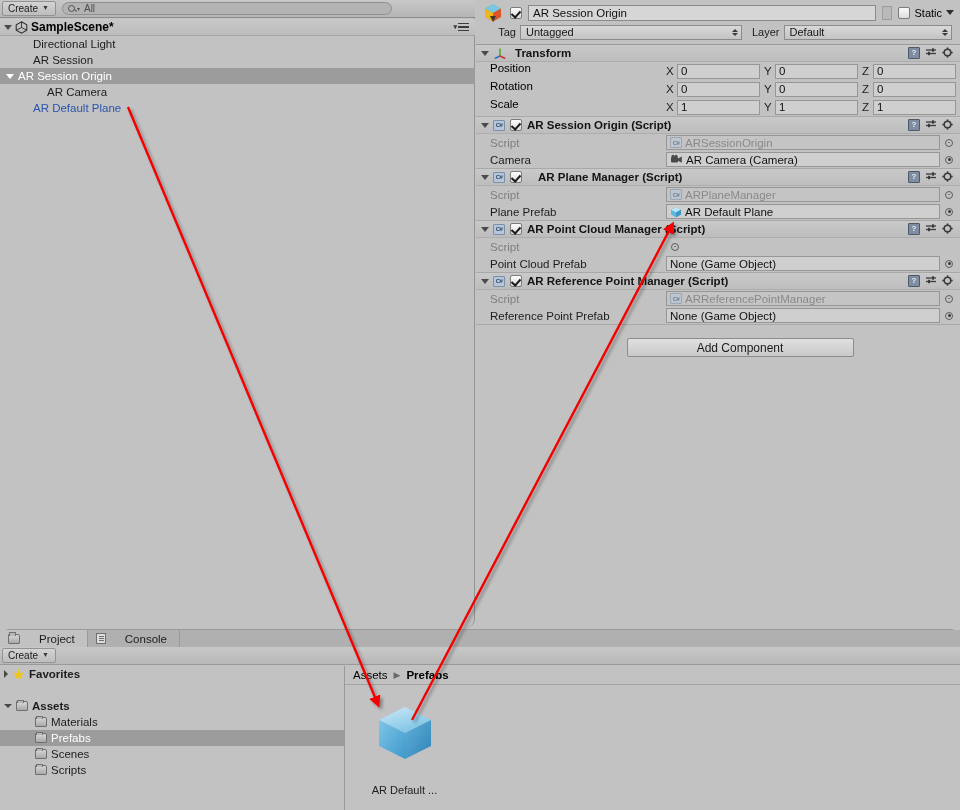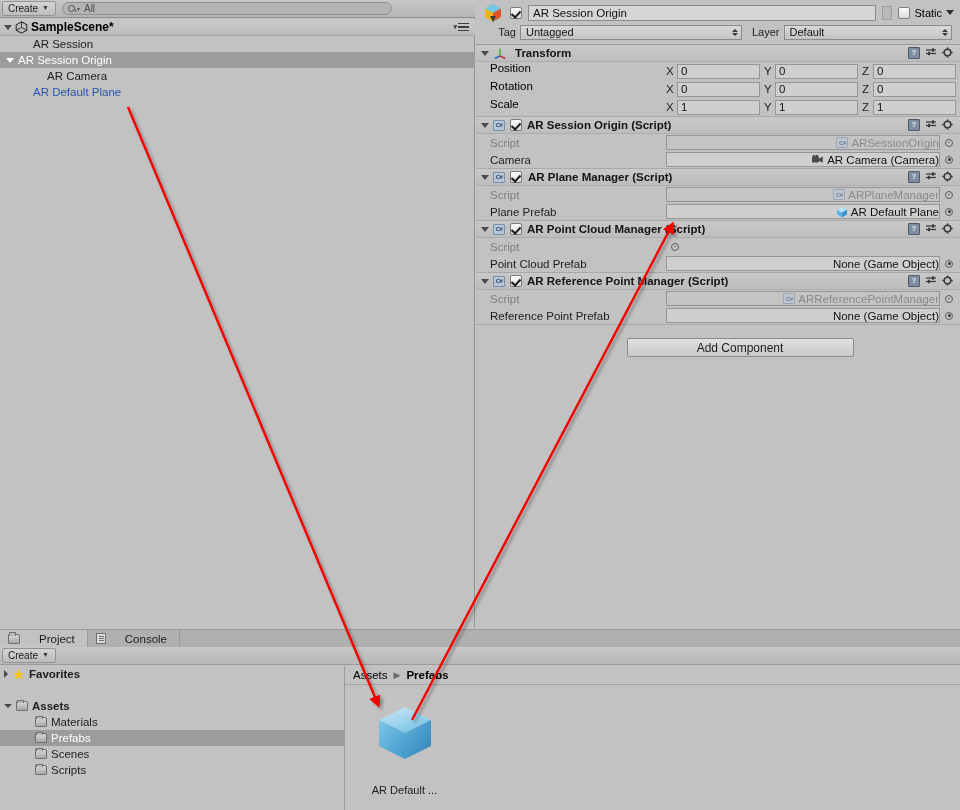--- a/index.html
+++ b/index.html
@@ -7,21 +7,21 @@
     width: 960px; height: 810px;
     font-family: "Liberation Sans", sans-serif;
     font-size: 11px;
     color: #000;
     background: #c2c2c2;
     overflow: hidden;
   }
   #root { position: relative; width: 960px; height: 810px; }
 
   
-  .panel { position: absolute; background: #c2c2c2; }
+  .panel { position: absolute; background: #c2c2c2; border-radius: 9px; }
   .toolbar {
     height: 18px; background: linear-gradient(#c8c8c8,#b5b5b5);
     border-bottom: 1px solid #8d8d8d; display: flex; align-items: center;
   }
   .tb-btn {
     height: 15px; padding: 0 6px 0 5px; margin-left: 2px;
     background: linear-gradient(#d4d4d4,#bdbdbd);
     border: 1px solid #939393; border-radius: 2px;
     display: flex; align-items: center; gap: 4px;
     font-size: 10px; color: #1a1a1a; line-height: 13px;
@@ -120,21 +120,21 @@
   .ic-preset { width:12px;height:12px; position:relative; }
   .ic-gear { width:12px;height:12px; position:relative; }
   .row {
     height:17px; display:flex; align-items:center; padding:0 4px 0 14px;
     font-size:11.5px; color:#1d1d1d;
   }
   .row .rlabel { width:176px; flex:none; }
   .row.dim .rlabel { color:#7e7e7e; }
   .field {
     flex:1; height:15px; background:#cfcfcf; border:1px solid #969696;
-    display:flex; align-items:center; padding-left:3px; gap:3px; font-size:11.5px; color:#111;justify-content:flex-end;
+    display:flex; align-items:center; padding-left:3px; gap:3px; font-size:11.5px; color:#111;
   }
   .field.readonly { background:#c4c4c4; color:#8a8a8a; }
   .objsel {
     width:14px; height:14px; flex:none; margin-left:2px; display:flex; align-items:center; justify-content:center;
   }
   .objsel .ring { width:8px;height:8px;border:1.3px solid #5d5d5d;border-radius:50%; position:relative;}
   .objsel .ring.filled::after { content:""; position:absolute; left:1.6px; top:1.6px; width:3px;height:3px;background:#3a3a3a;border-radius:50%;}
   .objsel .ring.hollow::after { content:""; position:absolute; left:2.2px; top:2.2px; width:1.8px;height:1.8px;background:#6b6b6b;border-radius:50%;}
   .vec-row { height:18px; display:flex; padding:0 4px 0 14px; font-size:11.5px;}
   .vec-row .rlabel { width:176px; flex:none; }
@@ -224,20 +224,24 @@
         <span style="font-size:7px;color:#3d3d3d;">▾</span>
         <span class="hmenu-lines">
             <i></i>
             <i></i>
             <i></i>
           </span>
       </span>
     </div>
 
     <div class="hier-rows" id="hier-rows">
+        <div class="hrow" style="padding-left: 20px;">
+          <span style="width: 9px; flex: 0 0 auto;"></span>
+          <span>Directional Light</span>
+        </div>
         <div class="hrow" style="padding-left: 20px;">
           <span style="width: 9px; flex: 0 0 auto;"></span>
           <span>AR Session</span>
         </div>
         <div class="hrow selected" style="padding-left: 6px;">
           <span class="tri" style="border-top-color: rgb(255, 255, 255);"></span>
           <span>AR Session Origin</span>
         </div>
         <div class="hrow" style="padding-left: 34px;">
           <span style="width: 9px; flex: 0 0 auto;"></span>
@@ -425,21 +429,21 @@
             <span class="objsel">
               <span class="ring filled"></span>
             </span>
           </div>
         </div>
         <div class="comp">
           <div class="comp-header">
             <span class="tri"></span>
             <span class="cs-icon">C#</span>
             <span class="cbx on" style="margin-left: 1px;"></span>
-            <span style="margin-left: 2px;">AR Plane Manager (Script)</span>
+            <span style="margin-left: 12px;">AR Plane Manager (Script)</span>
             <span class="hdr-icons">
               <span class="ic-help">?</span>
               <span class="ic-preset"><svg width="12" height="12" viewBox="0 0 12 12">
                   <line x1="1" y1="3" x2="11" y2="3" stroke="#3b3b3b" stroke-width="1.3"></line>
                   <line x1="1" y1="6.5" x2="11" y2="6.5" stroke="#3b3b3b" stroke-width="1.3"></line>
                   <rect x="7" y="1.3" width="2" height="3.4" fill="#3b3b3b"></rect>
                   <rect x="3" y="4.8" width="2" height="3.4" fill="#3b3b3b"></rect>
                 </svg></span>
               <span class="ic-gear"><svg width="12" height="12" viewBox="0 0 12 12">
                   <circle cx="5.5" cy="5.5" r="3.3" fill="none" stroke="#3b3b3b" stroke-width="1.6"></circle>

